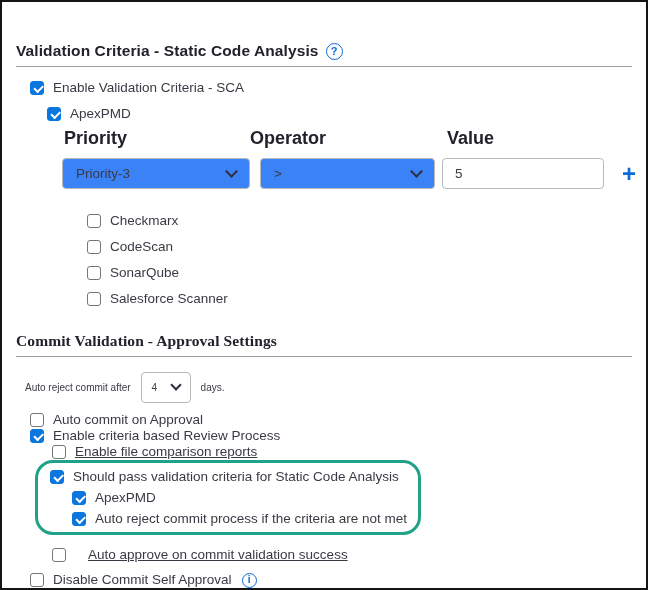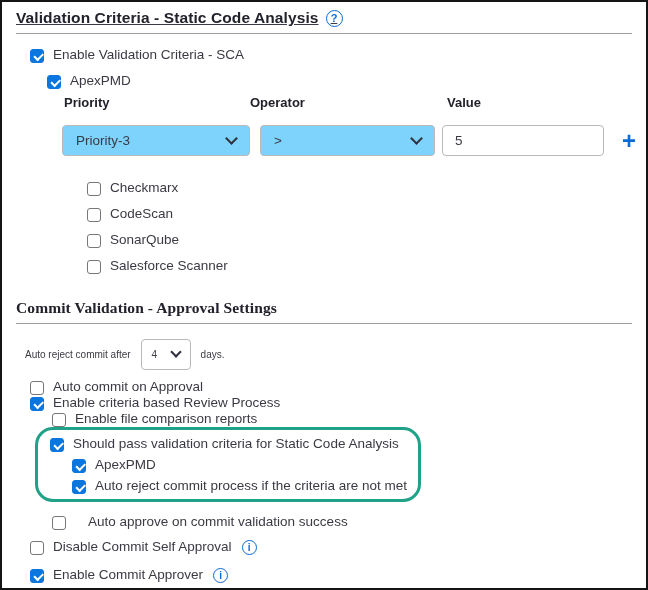--- a/index.html
+++ b/index.html
@@ -33,51 +33,51 @@
     line-height: 20px; letter-spacing: .1px;
   }
   .help-icon {
     width: 17px; height: 17px; border-radius: 50%;
     border: 1.6px solid var(--icon-blue); color: var(--icon-blue);
     display:inline-flex; align-items:center; justify-content:center;
     font-size: 11px; font-weight: 700; cursor: pointer; flex:none;
   }
   .divider { border:0; border-top:1px solid #9e9e9e; margin-top:5px; }
 
-  .mt22 { margin-top:6px;text-decoration:underline; } .mt24 { margin-top:24px;font-family:Liberation Serif, serif; }
+  .mt22 { margin-top:39px; } .mt24 { margin-top:24px;font-family:Liberation Serif, serif; }
 
   .cb-row {
-    display:flex; align-items:flex-end; gap:9px;
+    display:flex; align-items:center; gap:9px;
     font-size:13.5px; color:var(--text); line-height:16px;
   }
   .cb {
     width:14px; height:14px; flex:none; position:relative;
     background:#fff; border:1px solid #767676; border-radius:3px;
     cursor:pointer;
   }
   .cb.checked { background:var(--checkbox-blue); border-color:var(--checkbox-blue); }
   .cb.checked::after {
     content:""; position:absolute; left:2.5px; top:3px;
     width:7px; height:3.5px;
     border-left:2px solid #fff; border-bottom:2px solid #fff;
     transform:rotate(-45deg);
   }
 
   
   .ml14 { margin-left:14px; } .ml31 { margin-left:31px; }
-  .ml23 { margin-left:23px;padding-left:48px; } .ml36 { margin-left:36px; }
+  .ml23 { margin-left:23px;padding-left:48px; } .ml36 { margin-left:36px;text-decoration:underline; }
   .ml9  { margin-left:9px; }  .ml22 { margin-left:22px; }
 
   
   .criteria { position:relative; height:75px; margin-top:6px; }
-  .col-label { position:absolute; top:0; font-size:13px; font-weight:700; color:var(--title); }
+  .col-label { position:absolute; top:0; font-size:18px; font-weight:700; color:var(--title); }
   .col-priority { left:48px; } .col-operator { left:234px; } .col-value { left:431px; }
   .select {
     position:absolute; top:30px; height:31px;
-    border:1px solid var(--border-gray); border-radius:4px; background:#7dd3fc;
+    border:1px solid var(--border-gray); border-radius:4px; background:#3b82f6;
     display:flex; align-items:center; justify-content:space-between;
     padding:0 13px; font-size:13.5px; color:var(--text); cursor:pointer;
   }
   .select-priority { left:46px; width:188px; }
   .select-operator { left:244px; width:175px; }
   .chevron {
     width:9px; height:9px; flex:none; margin-top:-5px;
     border-left:2px solid #2e2e3e; border-bottom:2px solid #2e2e3e;
     transform:rotate(-45deg);
   }

